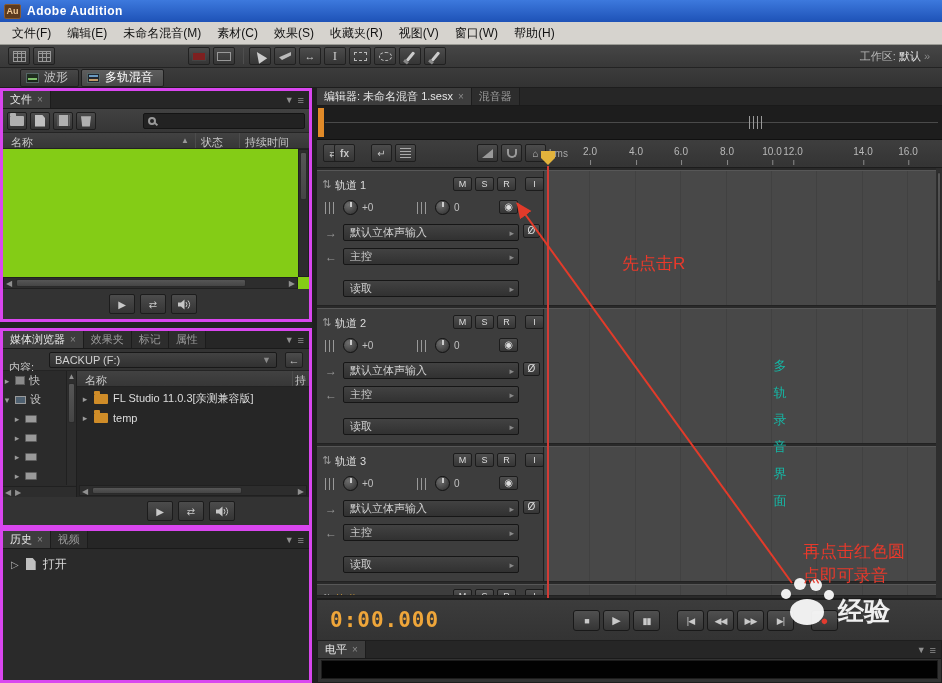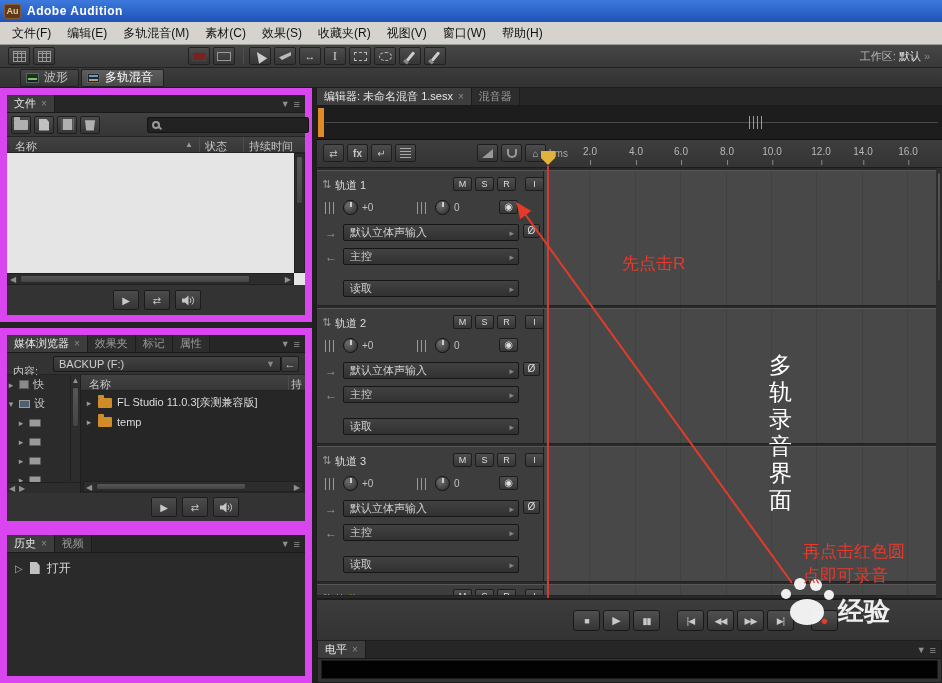--- a/index.html
+++ b/index.html
@@ -36,21 +36,21 @@
 
 #viewbar{position:absolute;left:0;top:68px;width:942px;height:20px;background:linear-gradient(#3c3c3c,#323232);border-bottom:1px solid #1d1d1d;display:flex;align-items:center;padding-left:20px;z-index:5}
 .viewbtn{display:flex;align-items:center;gap:5px;height:18px;padding:0 10px 0 5px;background:linear-gradient(#474747,#343434);border:1px solid #1f1f1f;border-radius:2px;color:#c6c6c6;font-size:12px;margin-right:2px}
 .viewbtn.active{background:linear-gradient(#5e5e5e,#494949);color:#fff}
 .wave-ico{width:13px;height:10px;background:linear-gradient(#223022,#182418);border:1px solid #566;position:relative}
 .wave-ico::after{content:"";position:absolute;left:1px;right:1px;top:4px;height:2px;background:#7ec06a}
 .mt-ico{width:13px;height:10px;background:#20262e;border:1px solid #566;position:relative}
 .mt-ico::after{content:"";position:absolute;left:1px;right:1px;top:1px;height:2px;background:#6a9ac0;box-shadow:0 4px 0 #c09a6a}
 
 
-.panel{position:absolute;background:#e5e5e5;border:7px solid #d946ef}
+.panel{position:absolute;background:#84cc16;border:3px solid #d946ef}
 .ptabrow{position:absolute;left:0;top:0;right:0;height:18px;background:#262626;border-bottom:1px solid #1a1a1a;display:flex;align-items:flex-end}
 .ptab{height:17px;padding:0 7px;font-size:11px;color:#9b9b9b;background:#2d2d2d;border-right:1px solid #1c1c1c;display:flex;align-items:center;gap:5px;white-space:nowrap}
 .ptab.active{background:#3d3d3d;color:#e6e6e6}
 .ptab .x{color:#8a8a8a;font-size:10px}
 .pmenu{margin-left:auto;display:flex;gap:4px;padding-right:5px;color:#8f8f8f;font-size:9px;align-items:center;height:100%}
 .hdr{background:linear-gradient(#424242,#373737);border-bottom:1px solid #222;color:#c6c6c6;font-size:11px}
 .hsep{position:absolute;top:0;bottom:0;width:1px;background:#262626;border-right:1px solid #4c4c4c}
 .sbtn{background:linear-gradient(#4c4c4c,#353535);border:1px solid #1e1e1e;border-radius:2px;color:#c6c6c6;display:flex;align-items:center;justify-content:center}
 .scroll{background:#2d2d2d;border:1px solid #202020}
 .thumb{background:linear-gradient(#565656,#454545);border:1px solid #2a2a2a;border-radius:2px}
@@ -150,38 +150,38 @@
 .tpbtn.playb{font-size:11px;letter-spacing:0}
 .tpbtn.rec{color:#e23b2f;font-size:13px;letter-spacing:0}
 .tgap{width:11px}
 
 
 #levels{position:absolute;left:317px;top:640px;width:625px;height:43px;background:#333;border:1px solid #1e1e1e}
 #meter-area{position:absolute;left:3px;right:3px;top:19px;bottom:3px;background:#020202;border:1px solid #1c1c1c}
 
 
 .red-note{position:absolute;color:#e8392b;font-size:17px;z-index:70;white-space:nowrap}
-#vert-note{position:absolute;left:769px;top:352px;width:22px;font-size:23px;line-height:27px;color:#ffffff;word-break:break-all;z-index:65;text-align:center}
+#vert-note{position:absolute;left:769px;top:352px;width:22px;font-size:13px;line-height:27px;color:#14b8a6;word-break:break-all;z-index:65;text-align:center}
 #watermark{position:absolute;left:770px;top:574px;z-index:66;opacity:.92}
 #anno-arrow{position:absolute;left:0;top:0;width:942px;height:683px;z-index:70;pointer-events:none}
 </style>
 </head>
 <body>
 
 <div id="app">
 
   <div id="titlebar">
     <span id="appicon">Au</span>
     <span id="apptitle">Adobe Audition</span>
   </div>
 
   <div id="menubar">
     <span class="menuitem">文件(F)</span>
     <span class="menuitem">编辑(E)</span>
-    <span class="menuitem">多轨混音(M)</span>
+    <span class="menuitem">未命名混音(M)</span>
     <span class="menuitem">素材(C)</span>
     <span class="menuitem">效果(S)</span>
     <span class="menuitem">收藏夹(R)</span>
     <span class="menuitem">视图(V)</span>
     <span class="menuitem">窗口(W)</span>
     <span class="menuitem">帮助(H)</span>
   </div>
 
   <div id="toolbar">
     <button class="tool">
@@ -449,21 +449,21 @@
   <div id="navstrip">
     <div id="nav-orange"></div>
     <div id="nav-line"></div>
     <div id="nav-grip"></div>
   </div>
 
   <div id="ruler">
     <button class="sbtn" style="left:6px">
         <span>⇄</span>
       </button>
-    <button class="sbtn" style="left:30px;font-weight:bold">
+    <button class="sbtn" style="left:17px;font-weight:bold">
         <span>fx</span>
       </button>
     <button class="sbtn" style="left:54px">
         <span>↵</span>
       </button>
     <button class="sbtn" style="left:78px">
         <span class="bars-ico"></span>
       </button>
     <button class="sbtn" style="left:160px">
         <span class="tri-ico"></span>
@@ -473,21 +473,21 @@
       </button>
     <button class="sbtn" style="left:208px">
         <span>⌂</span>
       </button>
     <span id="runit">hms</span>
     <span class="tick" style="left:273px">2.0</span>
     <span class="tick" style="left:319px">4.0</span>
     <span class="tick" style="left:364px">6.0</span>
     <span class="tick" style="left:410px">8.0</span>
     <span class="tick" style="left:455px">10.0</span>
-    <span class="tick" style="left:504px">12.0</span>
+    <span class="tick" style="left:476px">12.0</span>
     <span class="tick" style="left:546px">14.0</span>
     <span class="tick" style="left:591px">16.0</span>
   </div>
 
   <div id="tracks">
 
     <div class="track" style="top:2px">
       <div class="tctl">
         <span class="t-updown">⇅</span>
         <span class="t-name">轨道 1</span>
@@ -603,20 +603,21 @@
   </div>
 
   <div id="tracks-vscroll">
       <div class="thumb"></div>
     </div>
 
   <div id="playhead-marker"></div>
   <div id="playhead-line"></div>
 
   <div id="transport">
+    <div id="time-display">0:00.000</div>
     <div id="tbuttons">
       <button class="tpbtn">■</button>
       <button class="tpbtn playb">▶</button>
       <button class="tpbtn">▮▮</button>
       <div class="tgap"></div>
       <button class="tpbtn">|◀</button>
       <button class="tpbtn">◀◀</button>
       <button class="tpbtn">▶▶</button>
       <button class="tpbtn">▶|</button>
       <div class="tgap"></div>

